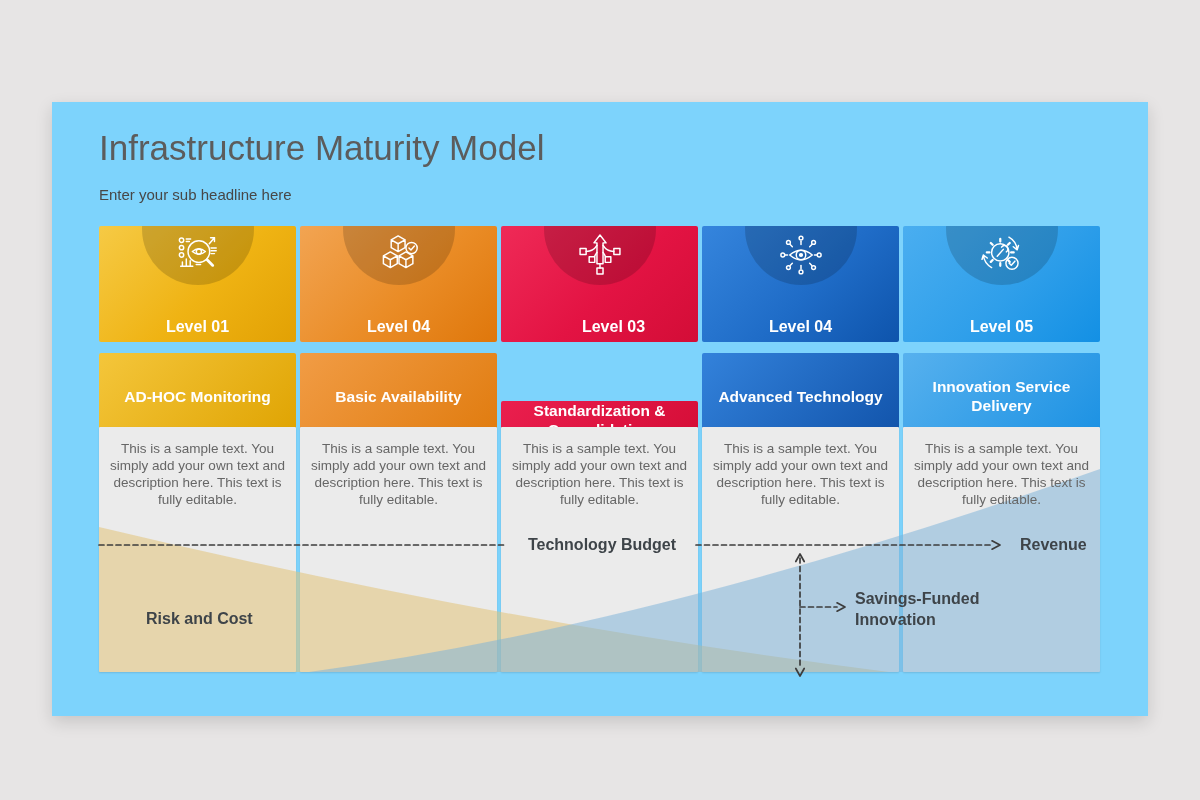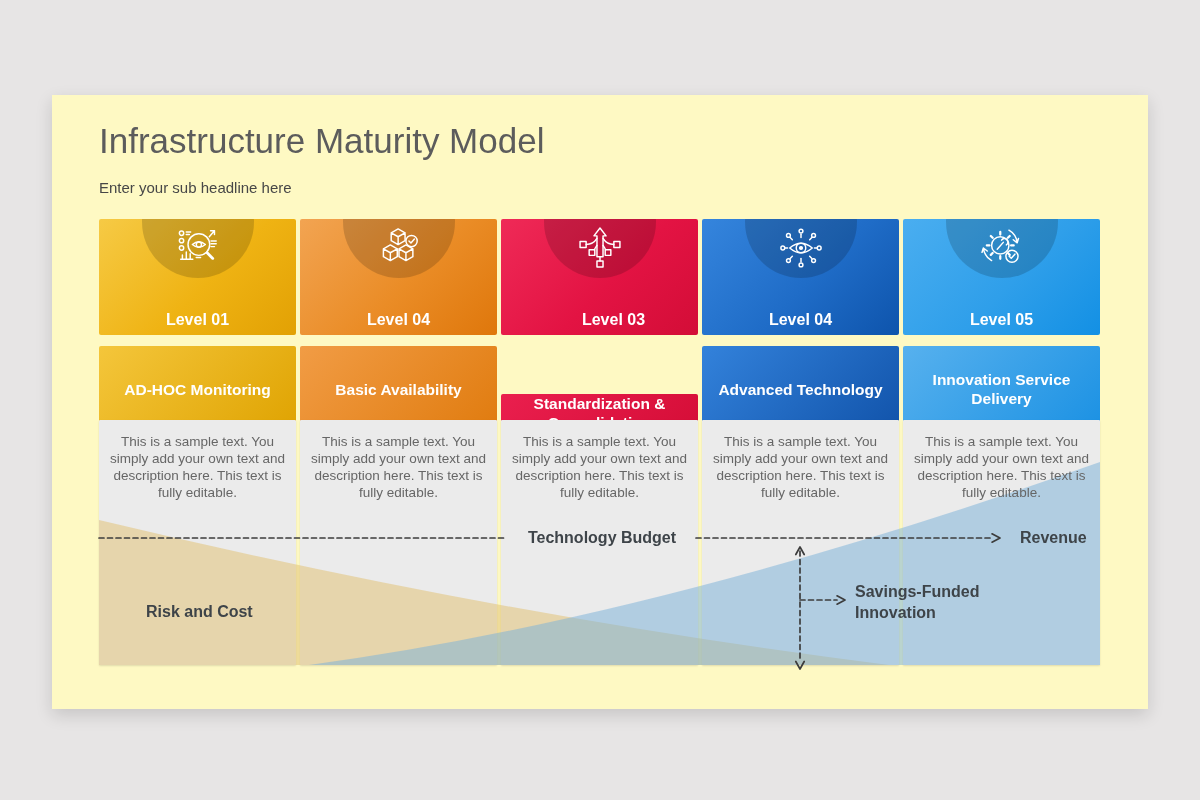--- a/index.html
+++ b/index.html
@@ -4,22 +4,22 @@
 <style>
   html,body{margin:0;padding:0;}
   body{
     width:1200px;height:800px;
     background:#e7e5e5;
     font-family:"Liberation Sans", sans-serif;
     position:relative;
     overflow:hidden;
   }
   .slide{
-    position:absolute;left:52px;top:95px;width:1096px;height:614px;
-    background:#fef9c3;
+    position:absolute;left:52px;top:102px;width:1096px;height:614px;
+    background:#7dd3fc;
     box-shadow:0 6px 16px rgba(0,0,0,0.14);
   }
   .title{
     position:absolute;left:47px;top:24px;
     font-size:35px;font-weight:400;color:#5c5c5c;line-height:44px;
   }
   .subtitle{
     position:absolute;left:47px;top:83px;
     font-size:15px;color:#474747;line-height:19px;
   }

